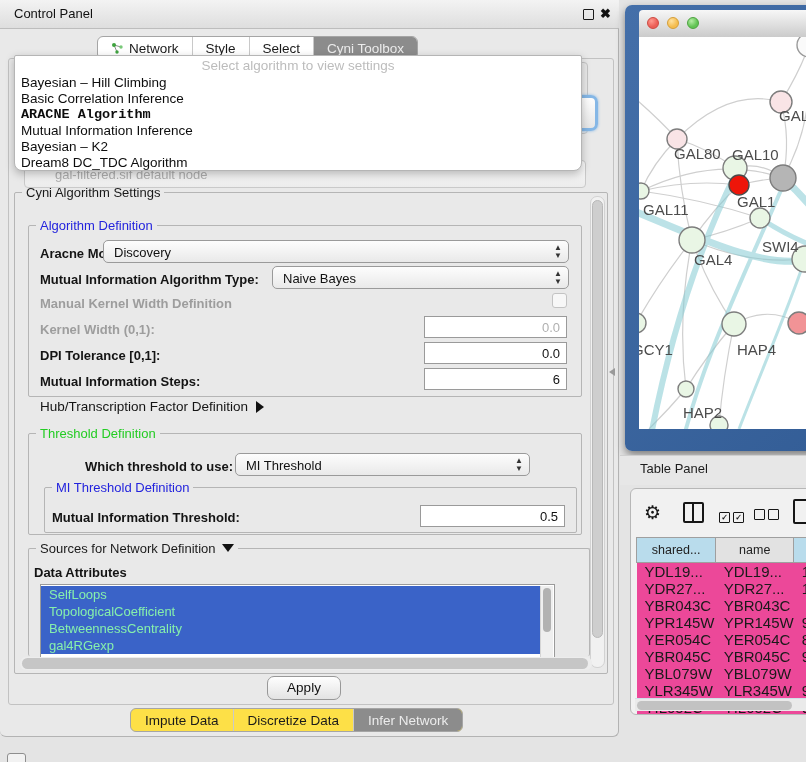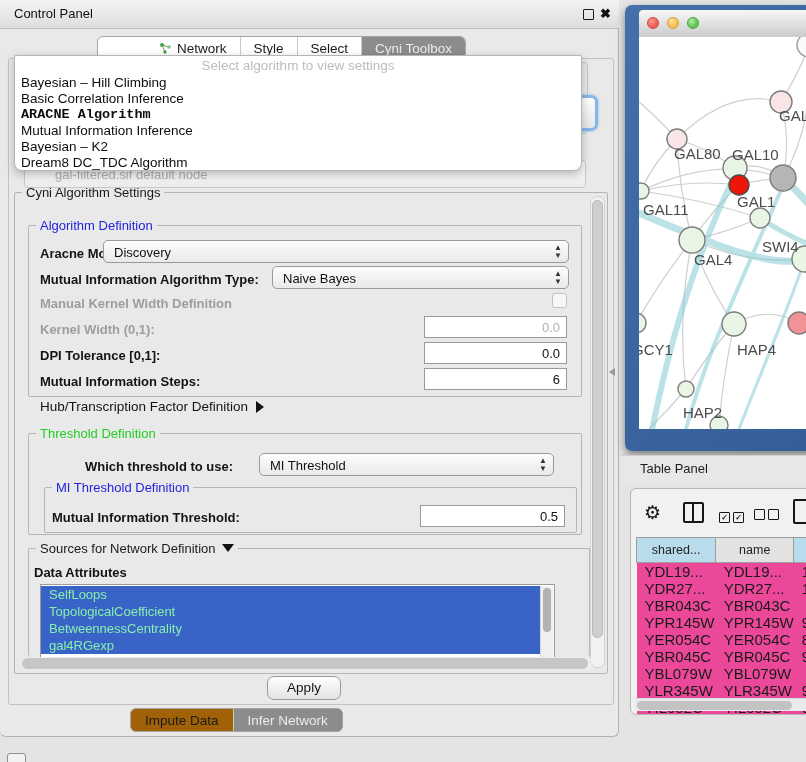--- a/index.html
+++ b/index.html
@@ -15,21 +15,21 @@
   .left-window{left:0;top:0;width:619px;height:737px;background:#e9e9e9;
     border:1px solid #b3b3b3;border-top:none;border-left:none;border-radius:0 0 6px 6px;box-sizing:border-box;}
   .cp-titlebar{left:0;top:0;width:619px;height:28px;
     background:linear-gradient(#f3f3f3,#dedede);border-bottom:1px solid #bdbdbd;}
   .cp-title{left:14px;top:0;height:28px;line-height:28px;font-size:13px;color:#111;}
   .float-icon{left:583px;top:9px;width:9px;height:9px;border:1.6px solid #1a1a1a;border-radius:1px;}
   .close-icon{left:600px;top:6px;font-size:13px;font-weight:bold;color:#111;line-height:16px;}
 
   
   .tabbar{left:97px;top:36px;height:22px;display:flex;background:#ffffff;
-    border:1px solid #a5a5a5;border-radius:6px;overflow:hidden;align-items:stretch;padding-left:48px;}
+    border:1px solid #a5a5a5;border-radius:6px;overflow:hidden;align-items:stretch;}
   .tabbar .tab{display:flex;align-items:center;padding:0 13px;font-size:13.5px;color:#1a1a1a;border-right:1px solid #c9c9c9;white-space:nowrap;}
   .tabbar .tab:last-child{border-right:none;}
   .tabbar .tab.selected{background:#8c8c8c;color:#ececec;border-right:none;}
   .net-ico{width:13px;height:13px;margin-right:5px;}
 
   
   .content-panel{left:8px;top:58px;width:604px;height:645px;border:1px solid #c2c2c2;border-radius:3px;background:#e9e9e9;}
 
   
   .hidden-group{left:14px;top:62px;width:572px;height:70px;border:1px solid #c4c4c4;border-radius:4px;z-index:1;}
@@ -75,21 +75,21 @@
   .list-thumb{position:absolute;left:1.5px;top:2px;width:8px;height:44px;background:#b2b2b2;border-radius:4px;}
 
   .settings-vscroll{left:590px;top:196px;width:15px;height:472px;background:#f1f1f1;border:1px solid #d2d2d2;border-radius:7px;box-sizing:border-box;}
   .settings-thumb{left:592px;top:200px;width:11px;height:438px;background:#cecece;border:1px solid #b8b8b8;border-radius:6px;box-sizing:border-box;}
   .hscroll{left:20px;top:657px;width:572px;height:13px;background:#ededed;border-radius:6px;}
   .hscroll-thumb{left:22px;top:658px;width:566px;height:11px;background:#c6c6c6;border-radius:6px;}
 
   .apply-btn{left:267px;top:676px;width:72px;height:22px;background:linear-gradient(#fefefe,#e3e3e3);
     border:1px solid #989898;border-radius:7px;text-align:center;font-size:13.5px;color:#111;line-height:21px;}
 
-  .bottom-tabs{left:130px;top:708px;height:22px;display:flex;background:#a16207;border:1px solid #a5a5a5;border-radius:6px;overflow:hidden;}
+  .bottom-tabs{left:130px;top:708px;height:22px;display:flex;background:#fde047;border:1px solid #a5a5a5;border-radius:6px;overflow:hidden;}
   .bottom-tabs .tab{display:flex;align-items:center;padding:0 14px;font-size:13.5px;color:#1a1a1a;border-right:1px solid #c9c9c9;white-space:nowrap;}
   .bottom-tabs .tab:last-child{border-right:none;}
   .bottom-tabs .tab.selected{background:#8c8c8c;color:#ececec;}
 
   .corner-icon{left:7px;top:753px;width:17px;height:16px;border:1.5px solid #8e8e8e;border-radius:3px;background:#f2f2f2;}
   .splitter-arrow{left:609px;top:368px;width:0;height:0;border-right:6px solid #9a9a9a;border-top:4px solid transparent;border-bottom:4px solid transparent;}
 
   
   .mac-frame{left:625px;top:5px;width:195px;height:446px;background:linear-gradient(135deg,#446fa9,#345e97);
     border-radius:7px;box-shadow:0 4px 9px rgba(0,0,0,.45);}
@@ -212,21 +212,21 @@
 
   <div class="abs collapse-hdr" style="left:40px;top:399px;">
     <span>Hub/Transcription Factor Definition</span><span class="arrow-right"></span>
   </div>
 
   <div class="abs group" style="left:28px;top:433px;width:552px;height:100px;">
     <span class="gtitle green" style="background:#e9e9e9;">Threshold Definition</span>
   </div>
 
   <div class="abs lbl" style="left:85px;top:459px;">Which threshold to use:</div>
-  <div class="abs combo" style="left:235px;top:453px;width:295px;height:23px;margin-left:24px;">
+  <div class="abs combo" style="left:235px;top:453px;width:295px;height:23px;">
     <span class="cval">MI Threshold</span>
     <span class="spin">▲<br>▼</span>
   </div>
 
   <div class="abs group" style="left:44px;top:487px;width:531px;height:44px;">
     <span class="gtitle blue">MI Threshold Definition</span>
   </div>
   <div class="abs lbl" style="left:52px;top:510px;">Mutual Information Threshold:</div>
   <div class="abs field" style="left:420px;top:505px;width:145px;height:22px;">
     <span class="fval">0.5</span>
@@ -252,20 +252,23 @@
   <div class="abs settings-vscroll"></div>
   <div class="abs settings-thumb"></div>
   <div class="abs hscroll"></div>
   <div class="abs hscroll-thumb"></div>
 
   <div class="abs apply-btn">Apply</div>
 
   <div class="abs bottom-tabs">
     <div class="tab">
         <span>Impute Data</span>
+      </div>
+    <div class="tab">
+        <span>Discretize Data</span>
       </div>
     <div class="tab selected">
         <span>Infer Network</span>
       </div>
   </div>
 </div>
 
 <div class="abs splitter-arrow"></div>
 <div class="abs corner-icon"></div>
 

